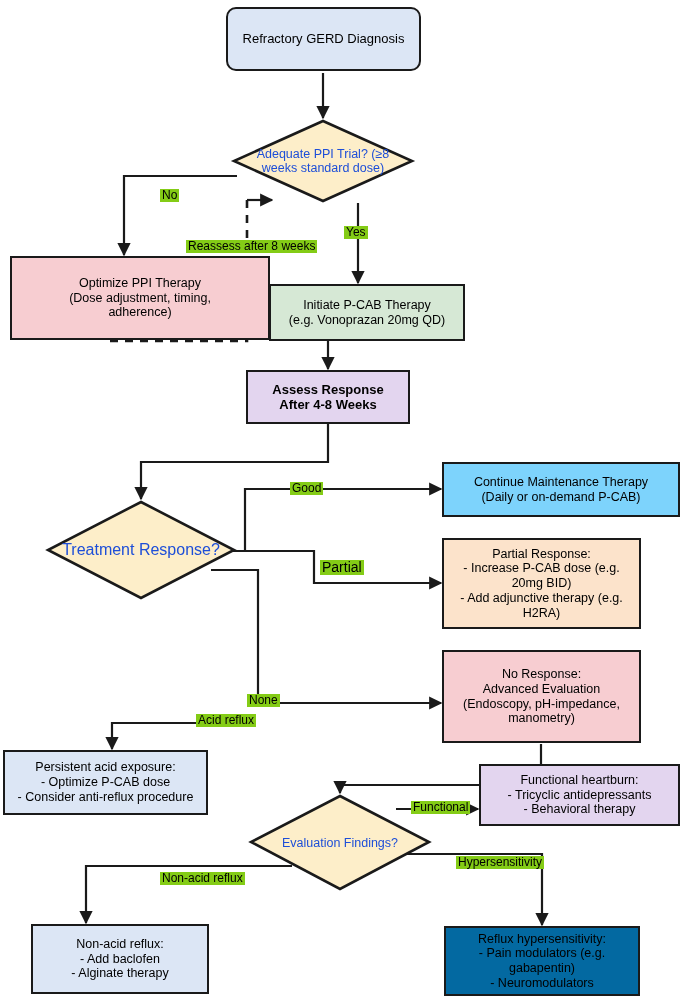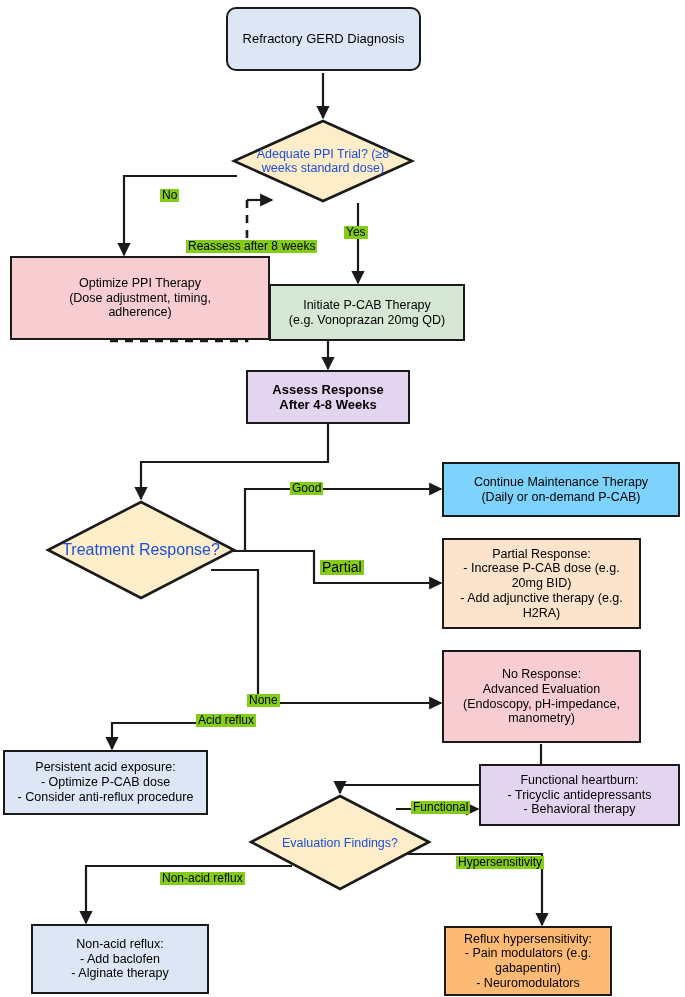--- a/index.html
+++ b/index.html
@@ -200,21 +200,21 @@
 - Tricyclic antidepressants
 - Behavioral therapy</span>
   </div>
 
   <div class="node" style="left:3px; top:924px; width:178px; height:70px; background:#dce6f5; font-size:12.5px;margin-left:28px;">
     <span class="node-text">Non-acid reflux:
 - Add baclofen
 - Alginate therapy</span>
   </div>
 
-  <div class="node" style="left:444px; top:926px; width:168px; height:70px; background:#fdba74; font-size:12.5px;">
+  <div class="node" style="left:444px; top:926px; width:196px; height:70px; background:#0369a1; font-size:12.5px;">
     <span class="node-text">Reflux hypersensitivity:
 - Pain modulators (e.g.
 gabapentin)
 - Neuromodulators</span>
   </div>
 
   <div class="edge-label" style="left:160px; top:189px; font-size:12px;">No</div>
 
   <div class="edge-label" style="left:344px; top:226px; font-size:12px;">Yes</div>
 

